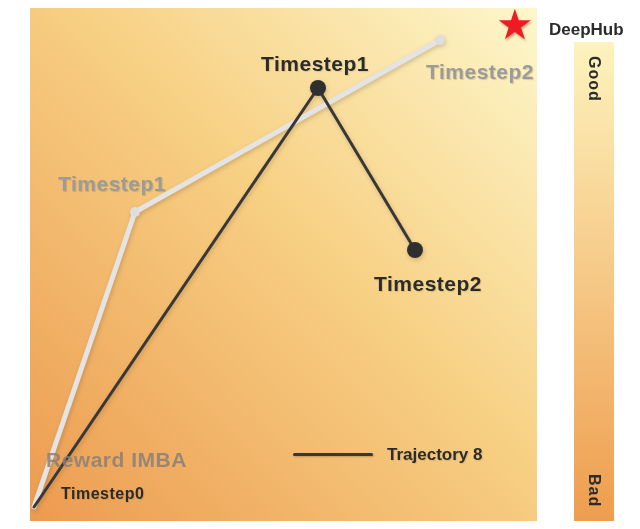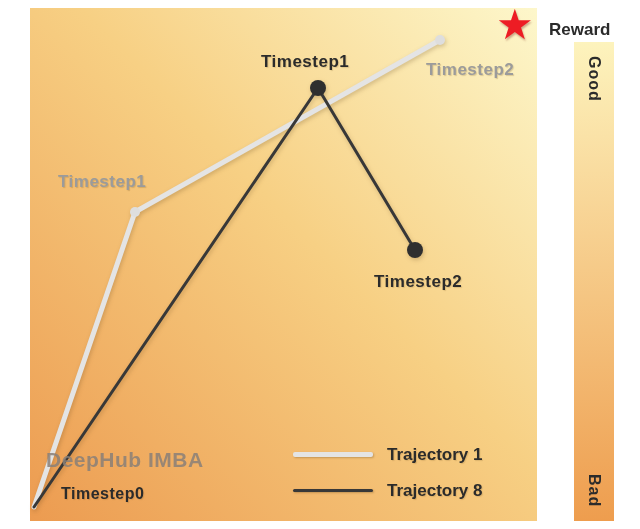--- a/index.html
+++ b/index.html
@@ -24,21 +24,21 @@
       var(--area-gradient-end, #fdf7cb) 100%);
   }
   .traj-svg {
     position: absolute; inset: 0;
     width: 100%; height: 100%;
     filter: drop-shadow(1px 2px 2px rgba(90,60,20,0.25));
   }
   .pt-label {
     position: absolute;
     font-weight: bold;
-    font-size: 17px;
+    font-size: 21px;
     white-space: nowrap;
     letter-spacing: 0.5px;
   }
   .gray { color: var(--gray-label, #9b9b9b); text-shadow: 1px 1px 1px rgba(120,90,40,0.25); }
   .dark { color: var(--dark-label, #2b2b2b); text-shadow: 1px 1px 1px rgba(120,90,40,0.2); }
   .t1-step1 { left: 28px;  top: 164px; }
   .t1-step2 { left: 396px; top: 52px;  }
   .t2-step1 { left: 231px; top: 44px;  }
   .t2-step2 { left: 344px; top: 264px; }
   .watermark {
@@ -133,39 +133,35 @@
         <polyline points="4,499 288,80 385,242" fill="none" stroke="#383838" stroke-width="3" stroke-linecap="round" stroke-linejoin="round"></polyline>
         <circle cx="288" cy="80" r="8" fill="#2f2f2f"></circle>
         <circle cx="385" cy="242" r="8" fill="#2f2f2f"></circle>
       </svg>
 
     <span class="pt-label gray t1-step1">Timestep1</span>
     <span class="pt-label gray t1-step2">Timestep2</span>
     <span class="pt-label dark t2-step1">Timestep1</span>
     <span class="pt-label dark t2-step2">Timestep2</span>
 
-    <span class="watermark">DeepHub IMBA</span>
+    <span class="watermark">Reward IMBA</span>
 
     <span class="pt-label dark origin-label">Timestep0</span>
 
     <div class="legend">
-      <div class="legend-row">
-        <span class="legend-swatch" style="background: rgb(228, 228, 228); height: 5px;"></span>
-        <span class="legend-label">Trajectory 1</span>
-      </div>
       <div class="legend-row">
         <span class="legend-swatch" style="background: rgb(56, 56, 56); height: 3px;"></span>
         <span class="legend-label">Trajectory 8</span>
       </div>
     </div>
 
   </div>
 
   <span class="reward-star">★</span>
 
-  <span class="reward-label">Reward</span>
+  <span class="reward-label">DeepHub</span>
 
   <div class="reward-bar">
     <span class="bar-label">Good</span>
     <span class="bar-label">Bad</span>
   </div>
 
 </div>
 
 </body></html>

